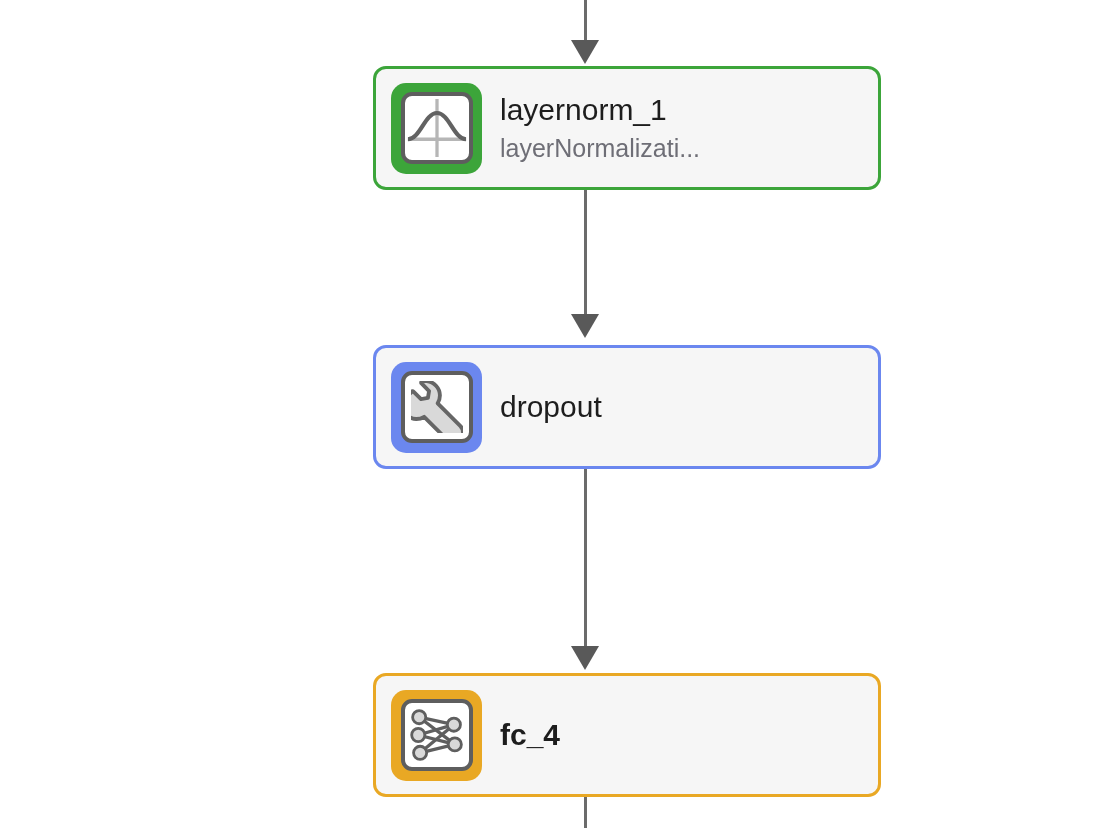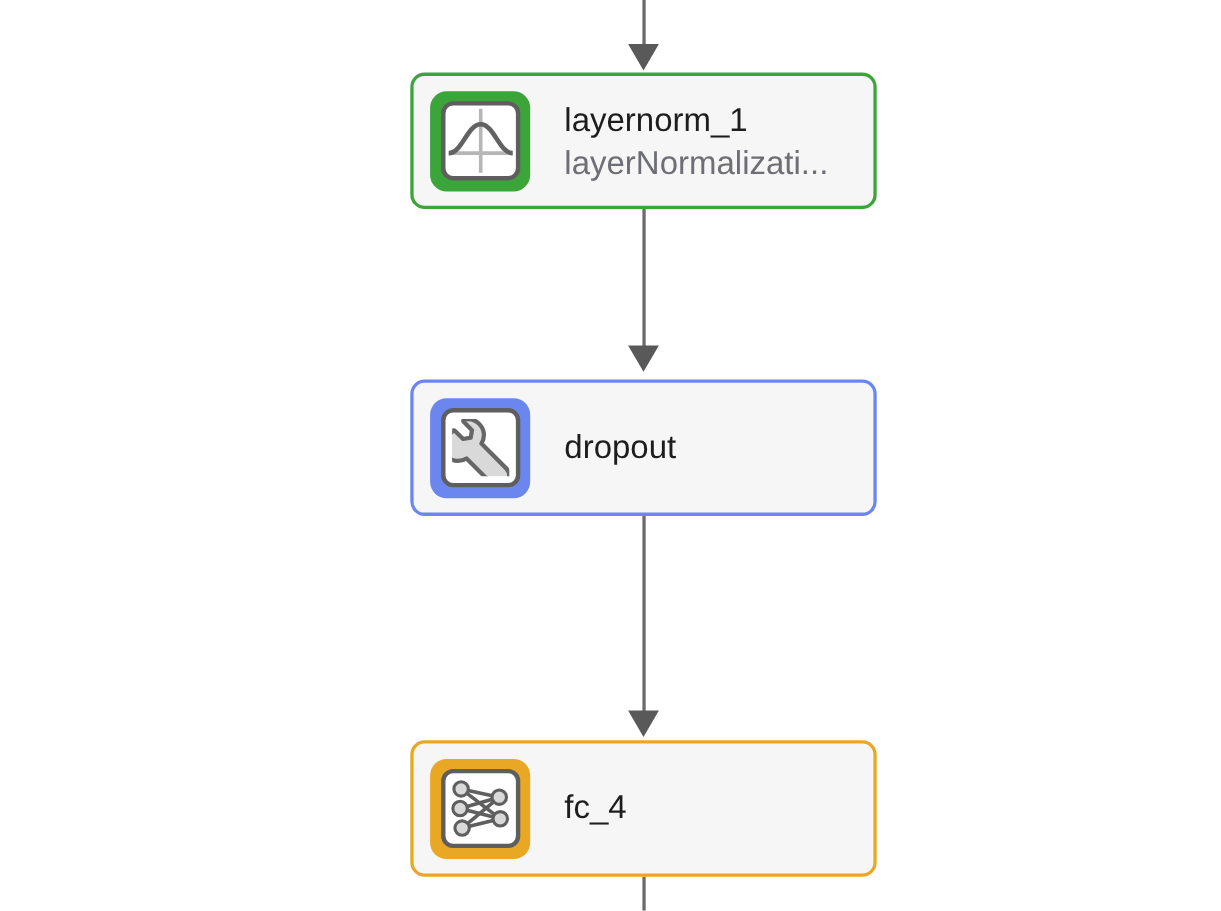--- a/index.html
+++ b/index.html
@@ -27,31 +27,30 @@
     width: 0;
     height: 0;
     border-left: 14px solid transparent;
     border-right: 14px solid transparent;
     border-top: 24px solid #595959;
   }
   
   .node {
     position: absolute;
     left: 373px;
-    width: 424px;
+    width: 508px;
     height: 124px;
     box-sizing: border-box;
     border: 3px solid #888;
     border-radius: 13px;
     background: #f6f6f6;
     display: flex;
     align-items: center;
     padding-left: 15px;
     cursor: pointer;
-    gap: 13px;
   }
   .icon-tile {
     width: 91px;
     height: 91px;
     border-radius: 15px;
     flex: 0 0 auto;
     display: flex;
     align-items: center;
     justify-content: center;
   }
@@ -74,21 +73,21 @@
     max-width: 296px;
     overflow: hidden;
   }
   .title {
     font-size: 30px;
     line-height: 40px;
     color: #1d1d1d;
     white-space: nowrap;
   }
   .subtitle {
-    font-size: 30px;
+    font-size: 25px;
     line-height: 37px;
     color: #6e6e76;
     white-space: nowrap;
   }
 </style>
 </head>
 <body>
 
 <div id="canvas">
 
@@ -127,21 +126,21 @@
             <path d="M507.73 109.1c-2.24-9.03-13.54-12.09-20.12-5.51l-74.36 74.36-67.88-11.31-11.31-67.88 74.36-74.36c6.62-6.62 3.43-17.9-5.66-20.16C387.93.6 372.15-1.06 355.97.74c-70.9 7.85-127.4 68.72-128.6 139.99-.48 28.92 7.67 55.91 21.97 78.62L27.6 441.07c-36.8 36.79-36.8 96.46 0 133.25s96.46 36.8 133.25 0l221.77-221.77c22.71 14.3 49.7 22.45 78.62 21.97 71.27-1.2 132.14-57.7 139.99-128.6 1.8-16.18.14-31.96-3.5-46.82z" fill="#d9d9d9" stroke="#666666" stroke-width="38" stroke-linejoin="round"></path>
           </g>
         </svg>
       </div>
     </div>
     <div class="texts">
       <div class="title">dropout</div>
     </div>
   </div>
 
-  <div class="node" style="top: 673px; border-color: rgb(233, 168, 36);">
+  <div class="node" style="top: 673px; border-color: rgb(233, 168, 36); font-weight: bold;">
     <div class="icon-tile" style="background-color: rgb(233, 168, 36);">
       <div class="icon-box">
         <svg width="60" height="60" viewBox="0 0 64 64">
           <g stroke="#5f5f5f" stroke-width="3.5">
             <line x1="13" y1="13" x2="50" y2="21"></line>
             <line x1="13" y1="13" x2="51" y2="42"></line>
             <line x1="12" y1="32" x2="50" y2="21"></line>
             <line x1="12" y1="32" x2="51" y2="42"></line>
             <line x1="14" y1="51" x2="50" y2="21"></line>
             <line x1="14" y1="51" x2="51" y2="42"></line>

